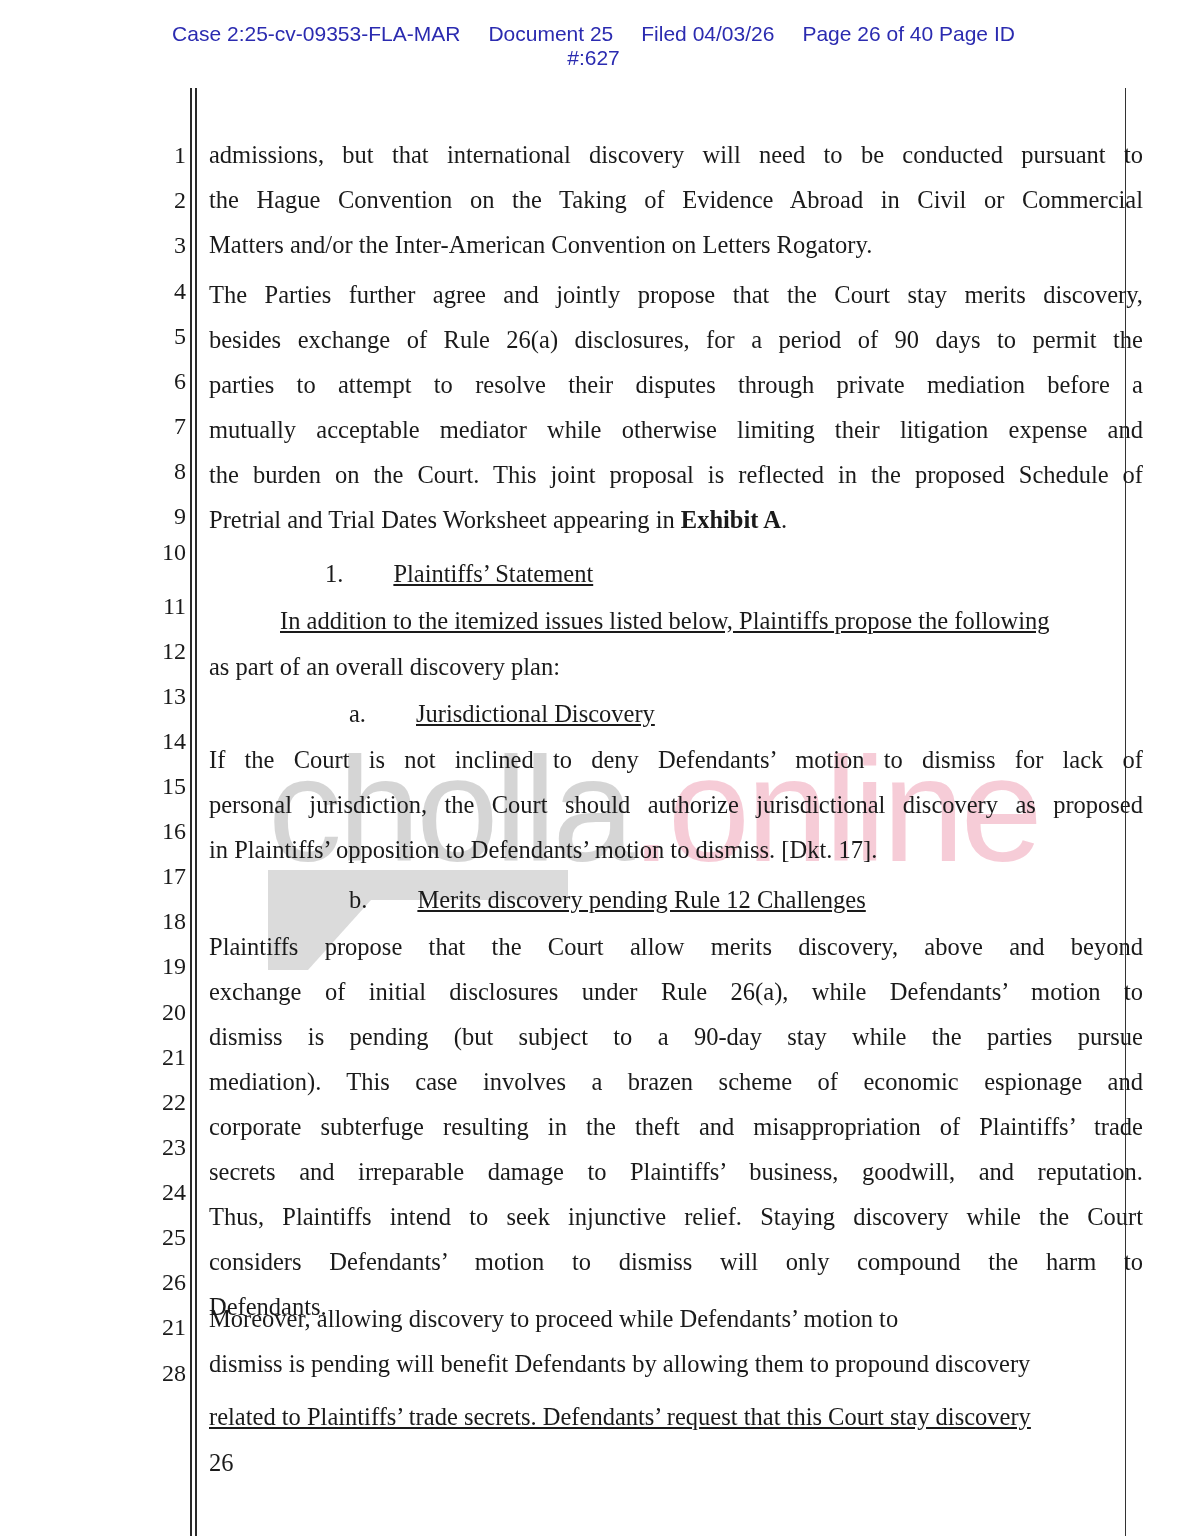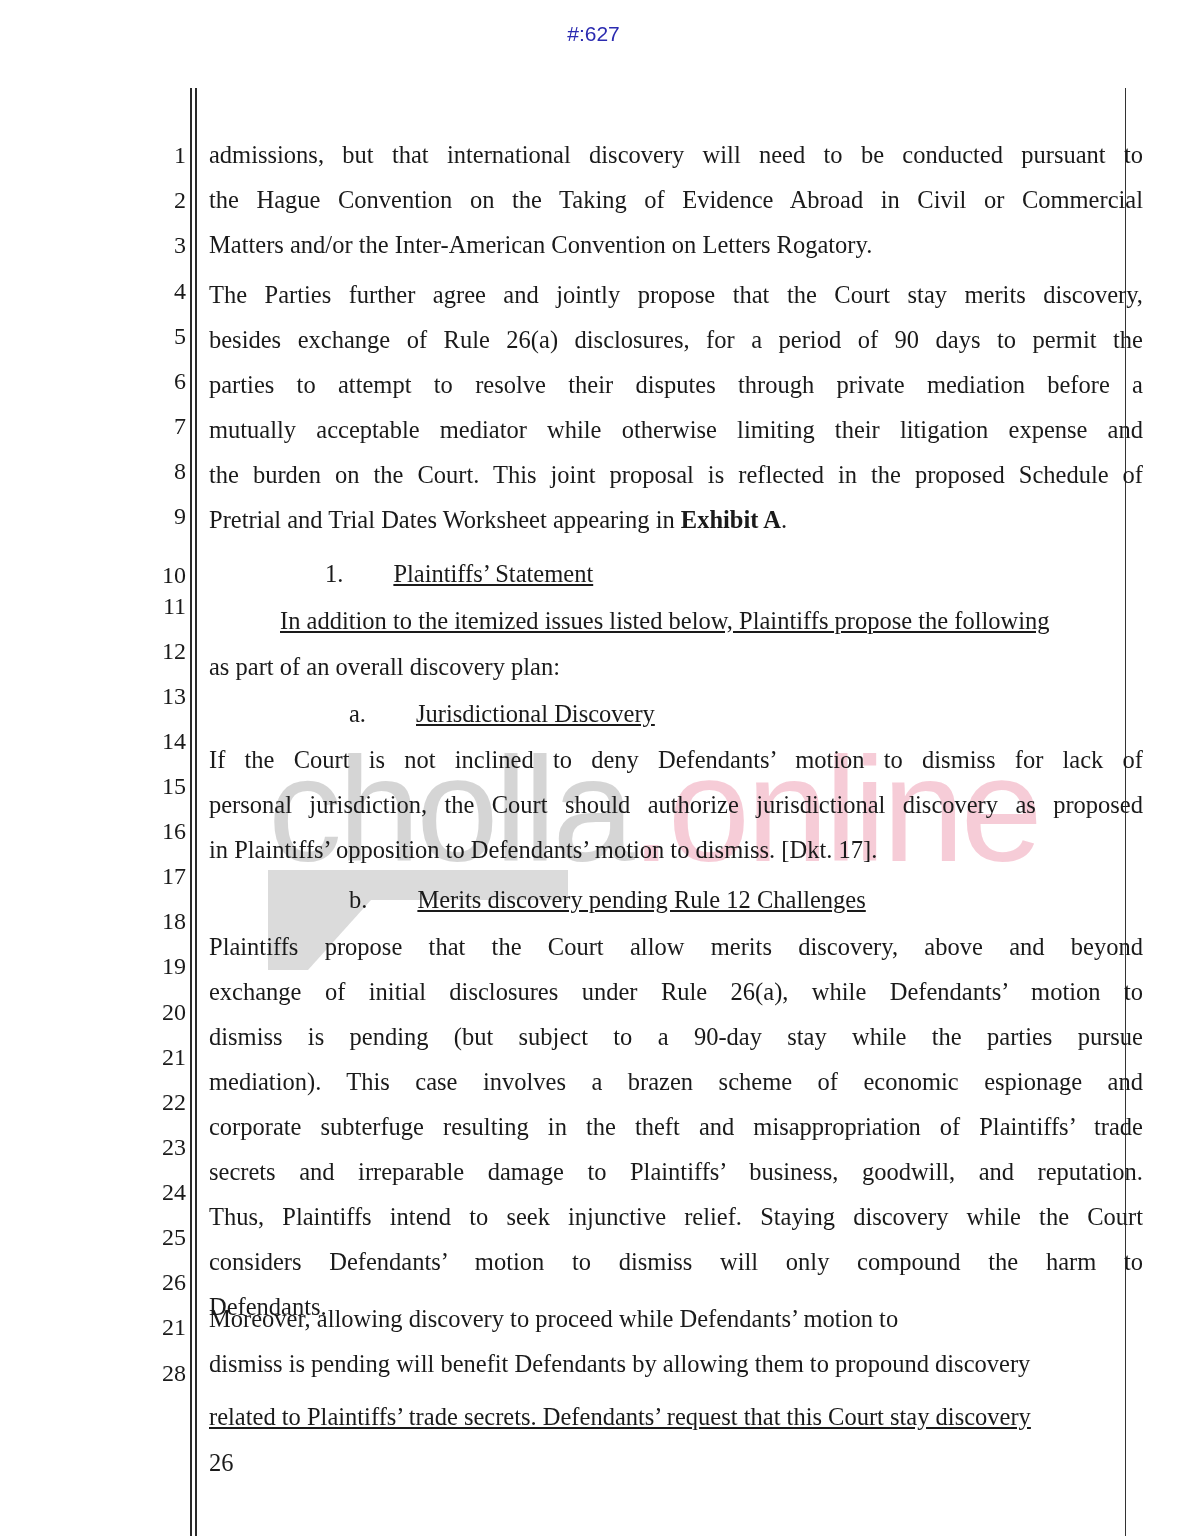--- a/index.html
+++ b/index.html
@@ -102,20 +102,21 @@
     left: 209px;
     top: 1448px;
     font-size: 24.5px;
     line-height: 30px;
   }
 </style>
 </head>
 <body>
 
 <div class="header">
+  <div class="header-row1"><span>Case 2:25-cv-09353-FLA-MAR</span><span>Document 25</span><span>Filed 04/03/26</span><span>Page 26 of 40 Page ID</span></div>
   <div class="header-row2">#:627</div>
 </div>
 
 <div class="margin-left-1"></div>
 <div class="margin-left-2"></div>
 <div class="margin-right"></div>
 
 <div class="watermark"><span class="wm-a">cholla</span><span class="wm-b">.online</span></div>
 <svg class="wm-chevron" viewBox="0 0 300 100">
   <polygon points="0,0 130,0 40,100 0,100" fill="#8a8a8a"></polygon>
@@ -125,21 +126,21 @@
 <div class="linenums">
   <div class="linenum" style="top:0px">1</div>
   <div class="linenum" style="top:45px">2</div>
   <div class="linenum" style="top:90px">3</div>
   <div class="linenum" style="top:136px">4</div>
   <div class="linenum" style="top:181px">5</div>
   <div class="linenum" style="top:226px">6</div>
   <div class="linenum" style="top:271px">7</div>
   <div class="linenum" style="top:316px">8</div>
   <div class="linenum" style="top:361px">9</div>
-  <div class="linenum" style="top:420px">10</div>
+  <div class="linenum" style="top:397px">10</div>
   <div class="linenum" style="top:451px">11</div>
   <div class="linenum" style="top:496px">12</div>
   <div class="linenum" style="top:541px">13</div>
   <div class="linenum" style="top:586px">14</div>
   <div class="linenum" style="top:631px">15</div>
   <div class="linenum" style="top:676px">16</div>
   <div class="linenum" style="top:721px">17</div>
   <div class="linenum" style="top:766px">18</div>
   <div class="linenum" style="top:811px">19</div>
   <div class="linenum" style="top:857px">20</div>

